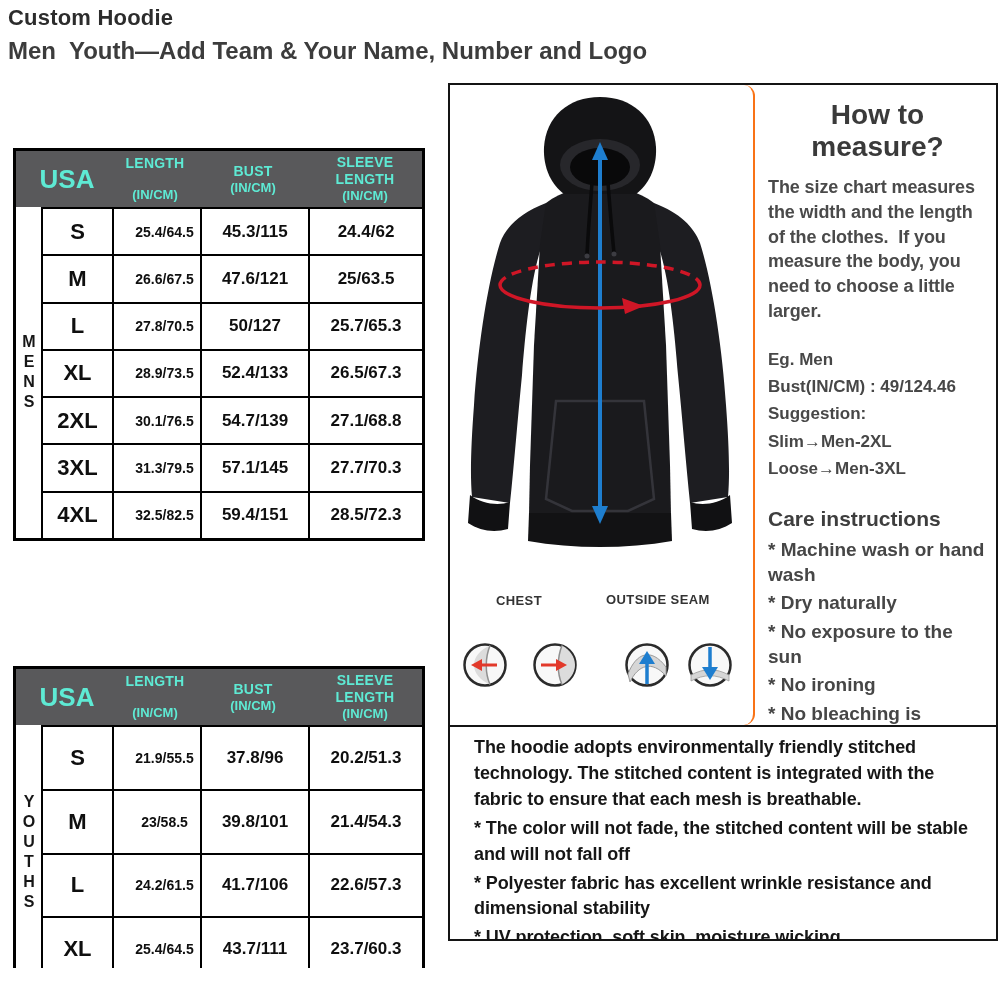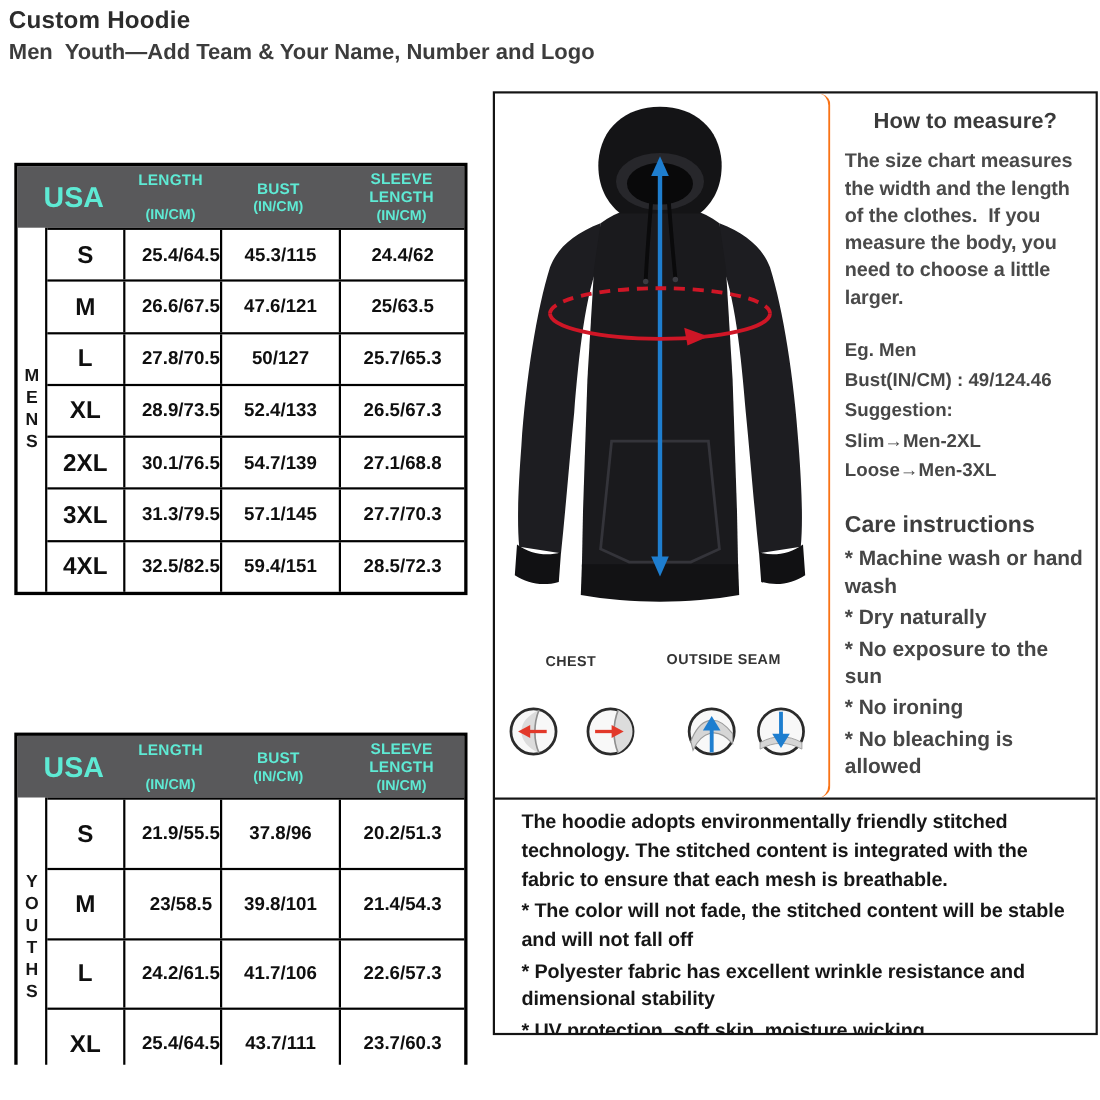--- a/index.html
+++ b/index.html
@@ -2,21 +2,21 @@
 <html><head>
 <meta charset="utf-8">
 <style>
   html,body{margin:0;padding:0;background:#fff;}
   body{width:1000px;height:1000px;position:relative;font-family:"Liberation Sans","DejaVu Sans",sans-serif;color:#222;}
   .stage{position:absolute;left:0;top:0;width:1000px;height:968px;background:#fff;overflow:hidden;}
   *{box-sizing:border-box;}
 
   
   .page-title{position:absolute;left:8px;top:5px;font-size:22px;font-weight:700;color:#2c2c2c;letter-spacing:.2px;}
-  .page-subtitle{position:absolute;left:8px;top:37px;font-size:20px;font-weight:700;color:#3c3c3c;white-space:pre;}
+  .page-subtitle{position:absolute;left:8px;top:37px;font-size:24px;font-weight:700;color:#3c3c3c;white-space:pre;}
 
   
   .size-chart{position:absolute;left:13px;width:412px;border:3px solid #000;background:#fff;display:flex;flex-direction:column;}
   .size-chart.mens{top:148px;height:393px;}
   .size-chart.youths{top:666px;height:317px;}
   .chart-head{height:56px;background:#59595b;display:flex;align-items:center;color:#5eead4;flex:none;}
   .hc{display:flex;flex-direction:column;align-items:center;justify-content:center;text-align:center;height:100%;}
   .hc0{width:94px;font-size:26px;font-weight:700;padding-left:8px;}
   .hc1{width:88px;border-left:2px solid transparent;gap:15px;}
   .hc2{width:108px;border-left:2px solid transparent;}
@@ -24,32 +24,32 @@
   .hname{font-size:14px;font-weight:700;letter-spacing:.2px;line-height:1.2;}
   .hunit{font-size:13px;font-weight:700;line-height:1.2;}
   .chart-body{flex:1;display:flex;min-height:0;}
   .side-label{width:25px;display:flex;align-items:center;justify-content:center;
     writing-mode:vertical-lr;text-orientation:upright;font-weight:700;font-size:16px;
     letter-spacing:3px;color:#161616;}
   .rows{flex:1;border-left:2px solid #000;display:flex;flex-direction:column;}
   .row{flex:1;display:flex;border-top:2px solid #000;}
   .cell{display:flex;align-items:center;justify-content:center;font-weight:700;color:#0f0f0f;}
   .c0{width:69px;font-size:22px;}
-  .c1{width:88px;border-left:2px solid #000;font-size:17px;padding-left:15px;}
+  .c1{width:88px;border-left:2px solid #000;font-size:14px;padding-left:15px;}
   .c2{width:108px;border-left:2px solid #000;font-size:17px;}
   .c3{flex:1;border-left:2px solid #000;font-size:17px;}
 
   
   .main-box{position:absolute;left:448px;top:83px;width:550px;height:858px;border:2px solid #141414;display:flex;flex-direction:column;background:#fff;}
   .top-row{height:640px;flex:none;display:flex;min-height:0;}
   .hoodie-panel{width:305px;flex:none;border-right:2px solid #f97316;position:relative;border-radius:11px;}
   .measure-panel{flex:1;padding:4px 9px 0 13px;overflow:hidden;}
   .desc-panel{flex:1;border-top:2px solid #141414;padding:5px 10px;overflow:hidden;}
 
-  .howto-heading{text-align:center;font-size:20px;font-weight:700;color:#3a3a3a;margin:10px 0 12px 0;}
+  .howto-heading{text-align:center;font-size:28px;font-weight:700;color:#3a3a3a;margin:10px 0 12px 0;}
   .howto-body{font-size:18px;font-weight:700;color:#4a4a4a;line-height:1.38;white-space:pre-wrap;letter-spacing:-.1px;}
   .example{margin-top:22px;font-size:17px;font-weight:700;color:#474747;line-height:1.6;}
   .care-heading{margin-top:25px;font-size:21px;font-weight:700;color:#3e3e3e;}
   .care-list{margin-top:6px;font-size:19px;font-weight:700;color:#464646;line-height:1.33;}
   .care-list div{margin-bottom:3px;}
 
   .desc-panel p{margin:3px 14px;font-size:18px;font-weight:700;color:#161616;line-height:1.44;letter-spacing:-.1px;}
 
   .chest-label{position:absolute;left:26px;top:508px;width:86px;text-align:center;font-size:13px;font-weight:700;color:#333;letter-spacing:.4px;}
   .seam-label{position:absolute;left:156px;top:507px;width:148px;text-align:left;font-size:13px;font-weight:700;color:#333;letter-spacing:.4px;}

